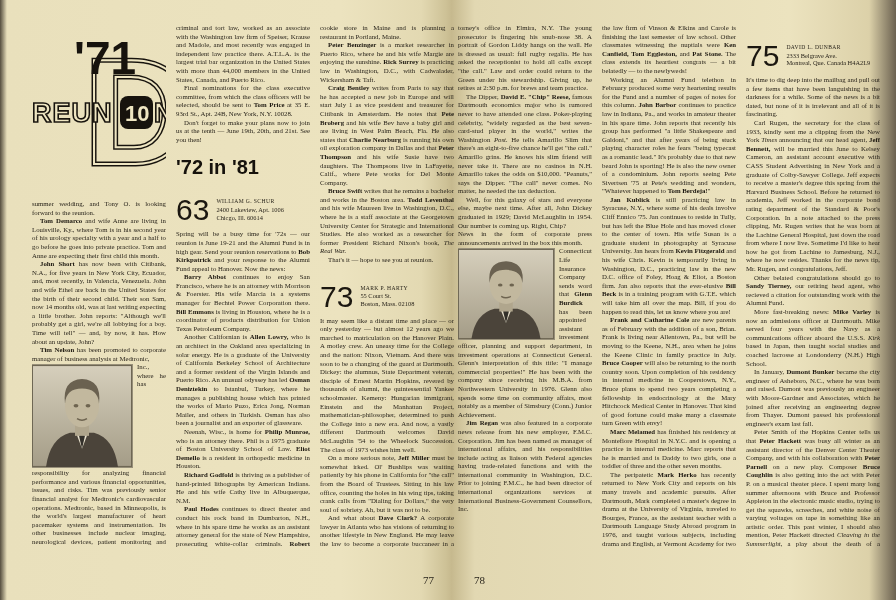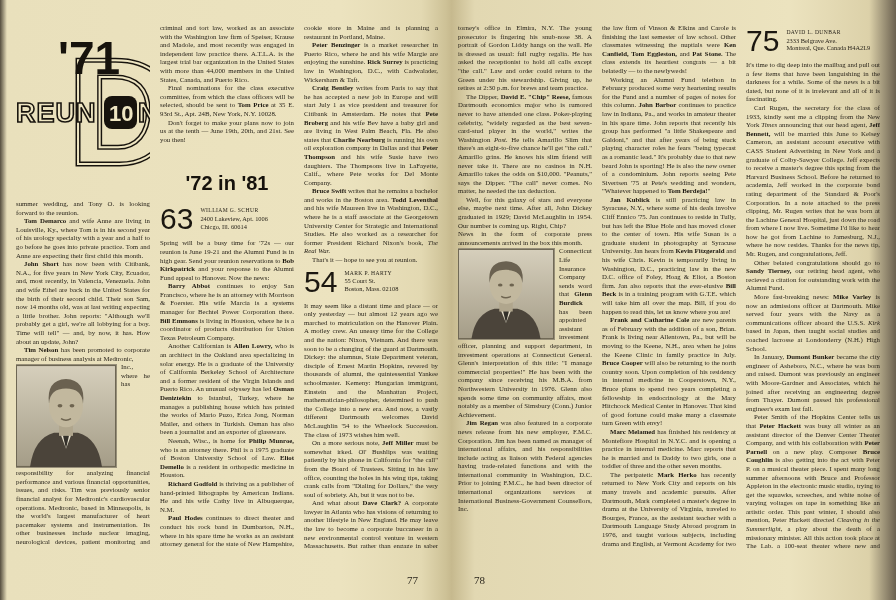--- a/index.html
+++ b/index.html
@@ -1,30 +1,30 @@
 <!DOCTYPE html>
 <html><head>
 <meta charset="utf-8">
 <style>
   html,body{margin:0;padding:0;}
   body{width:896px;height:600px;overflow:hidden;background:#3c372e;font-family:"Liberation Serif",serif;}
   .spread{position:relative;width:896px;height:600px;
     background:linear-gradient(90deg,#554e3f 0,#e9e0bc 7px,#ece3bf 38%,#e3d9b2 47%,#cdc196 49.8%,#c6b98e 50.4%,#e2d8b2 53%,#ece3bf 88%,#dcd1a9 97%,#6b6150 100%);}
   .page{position:absolute;top:0;height:600px;width:448px;box-sizing:border-box;}
-  .page-left{left:0;padding:24px 10px 8px 16px;}
+  .page-left{left:16px;padding:24px 10px 8px 16px;}
   .page-right{left:448px;padding:24px 16px 0 10px;}
   .cols{display:flex;gap:10px;}
   .col{width:140px;height:524px;overflow:hidden;text-align:justify;
        font-size:6.8px;line-height:8.6px;color:#29241b;letter-spacing:0;}
   .para{margin:0;text-indent:8px;}
   .para.ni{text-indent:0;}
   .para b{font-weight:700;color:#1d1810;}
   .headline{font-family:"Liberation Sans",sans-serif;font-weight:700;font-size:20px;
-            line-height:22px;text-align:center;margin:28px 0 12px;color:#16120c;text-indent:0;}
-  .sec{display:flex;gap:7px;margin:4px 0 7px;text-align:left;}
+            line-height:22px;text-align:left;margin:12px 0 12px;color:#16120c;text-indent:0;}
+  .sec{display:flex;gap:7px;margin:19px 0 7px;text-align:left;}
   .sec-num{font-family:"Liberation Sans",sans-serif;font-weight:400;font-size:30px;
            line-height:26px;color:#1b1710;}
   .sec-info{padding-top:1px;font-size:6.4px;line-height:7.6px;color:#29241b;}
   .sec-name{font-size:5.6px;letter-spacing:.4px;}
   .photo{float:left;margin:2px 5px 2px 0;background:#beb6a2;outline:1px solid #978f79;}
   .photo svg{display:block;}
   .pagenum{position:absolute;bottom:14px;font-size:11px;color:#29241b;}
   .pn-left{right:30px;font-family:Liberation Serif, serif;}
   .pn-right{left:26px;}
   .logo-wrap{width:140px;height:168px;margin:0 0 8px 0;}
@@ -105,21 +105,21 @@
           <p class="para"><b>Richard Godfold</b> is thriving as a publisher of hand-printed lithographs by American Indians. He and his wife Cathy live in Albuquerque, N.M.</p>
           <p class="para"><b>Paul Hodes</b> continues to direct theater and conduct his rock band in Dumbarton, N.H., where in his spare time he works as an assistant attorney general for the state of New Hampshire, prosecuting white-collar criminals. <b>Robert Deyle</b> is an environmental consultant for the Syracuse-Onondaga County Planning Agency and lives in Syracuse, N.Y.</p>
         </div>
       <div class="col">
           <p class="para ni">cookie store in Maine and is planning a restaurant in Portland, Maine.</p>
           <p class="para"><b>Peter Benzinger</b> is a market researcher in Puerto Rico, where he and his wife Margie are enjoying the sunshine. <b>Rick Surrey</b> is practicing law in Washington, D.C., with Cadwalader, Wickersham &amp; Taft.</p>
           <p class="para"><b>Craig Bentley</b> writes from Paris to say that he has accepted a new job in Europe and will start July 1 as vice president and treasurer for Citibank in Amsterdam. He notes that <b>Pete Broberg</b> and his wife Bev have a baby girl and are living in West Palm Beach, Fla. He also states that <b>Charlie Nearburg</b> is running his own oil exploration company in Dallas and that <b>Peter Thompson</b> and his wife Susie have two daughters. The Thompsons live in LaFayette, Calif., where Pete works for Del Monte Company.</p>
           <p class="para"><b>Bruce Swift</b> writes that he remains a bachelor and works in the Boston area. <b>Todd Leventhal</b> and his wife Maureen live in Washington, D.C., where he is a staff associate at the Georgetown University Center for Strategic and International Studies. He also worked as a researcher for former President Richard Nixon's book, <i>The Real War.</i></p>
           <p class="para">That's it — hope to see you at reunion.</p>
           <div class="sec">
-            <div class="sec-num">54</div>
+            <div class="sec-num">73</div>
             <div class="sec-info">
               <div class="sec-name">MARK P. HARTY</div>
               <div>55 Court St.</div>
               <div>Boston, Mass. 02108</div>
             </div>
           </div>
           <p class="para ni">It may seem like a distant time and place — or only yesterday — but almost 12 years ago we marched to matriculation on the Hanover Plain. A motley crew. An uneasy time for the College and the nation: Nixon, Vietnam. And there was soon to be a changing of the guard at Dartmouth. Dickey: the alumnus, State Department veteran, disciple of Ernest Martin Hopkins, revered by thousands of alumni, the quintessential Yankee schoolmaster. Kemeny: Hungarian immigrant, Einstein and the Manhattan Project, mathematician-philosopher, determined to push the College into a new era. And now, a vastly different Dartmouth welcomes David McLaughlin '54 to the Wheelock Succession. The class of 1973 wishes him well.</p>
           <p class="para">On a more serious note, <b>Jeff Miller</b> must be somewhat irked. Ol' Bushlips was waiting patiently by his phone in California for "the call" from the Board of Trustees. Sitting in his law office, counting the holes in his wing tips, taking crank calls from "Dialing for Dollars," the very soul of sobriety. Ah, but it was not to be.</p>
           <p class="para">And what about <b>Dave Clark?</b> A corporate lawyer in Atlanta who has visions of returning to another lifestyle in New England. He may leave the law to become a corporate buccaneer in a new environmental control venture in western Massachusetts. But rather than engage in saber rattling in the Berkshires, his heart is in Hanover. Alas, the phone refuses to ring.</p>
         </div>

